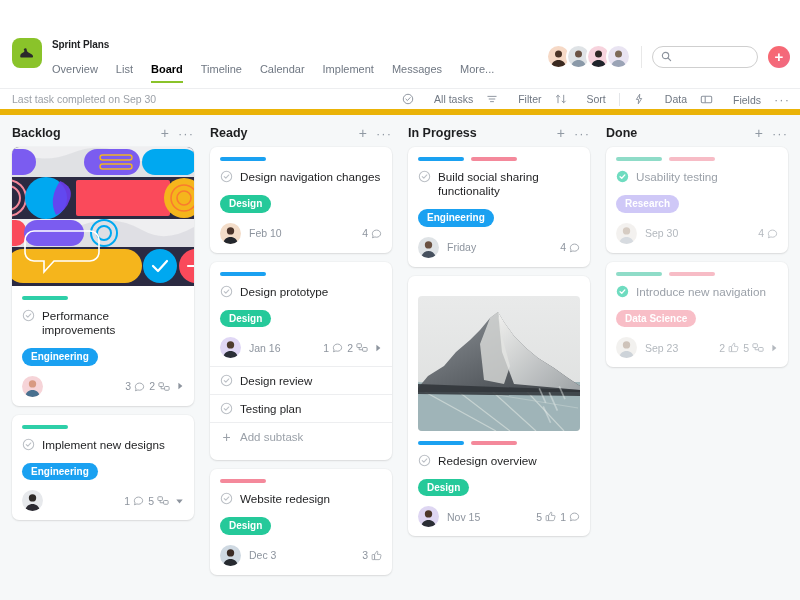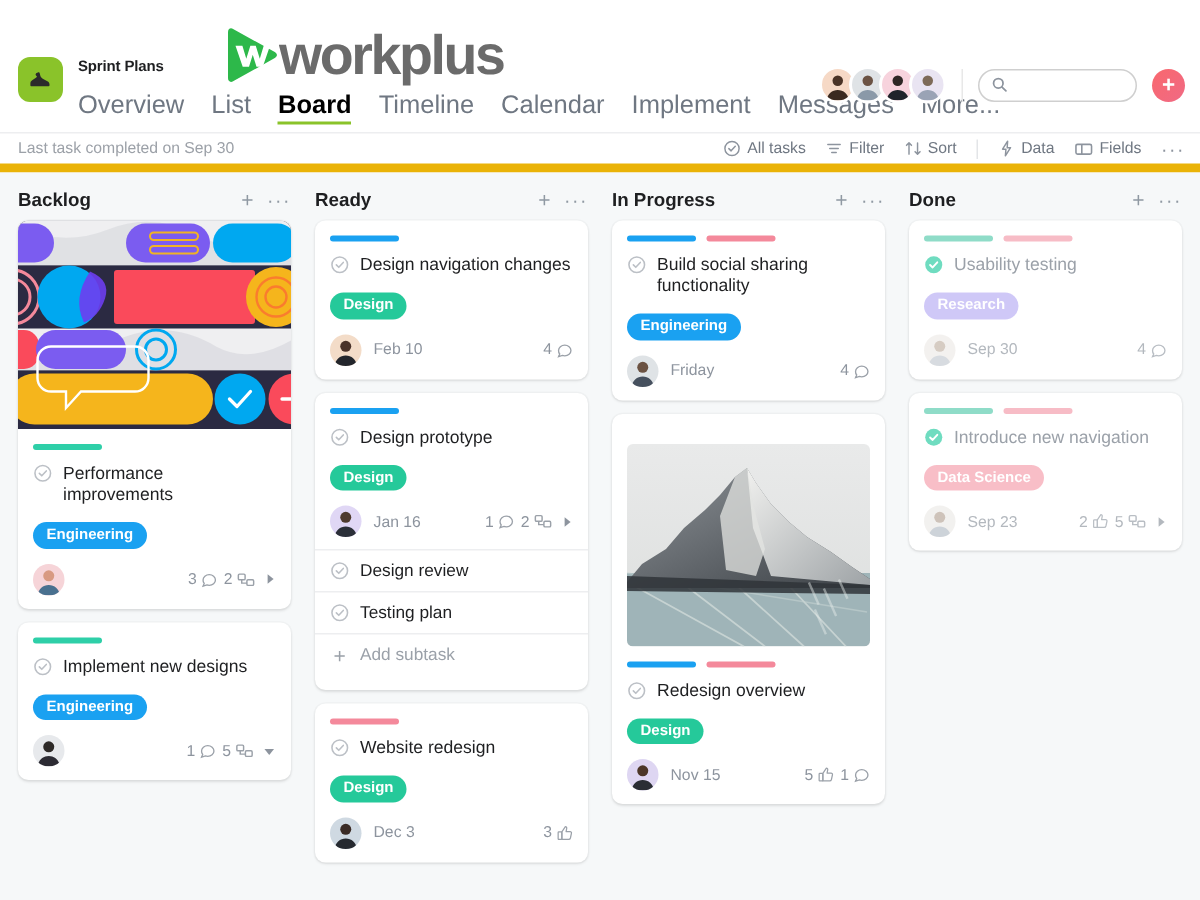--- a/index.html
+++ b/index.html
@@ -21,21 +21,21 @@
   .proj-icon {
     width: 30px; height: 30px; border-radius: 8px; background: #8ac32a;
     display: flex; align-items: center; justify-content: center; flex-shrink: 0;
     margin-top: 2px;
   }
   .proj-icon svg { display: block; }
   .proj-text { margin-left: 10px; }
   .proj-title { font-size: 10px; font-weight: bold; color: #1e1f21; letter-spacing: -0.1px; line-height: 18px; }
   .nav { display: flex; gap: 18px; margin-top: 7px; }
   .nav-item {
-    font-size: 17px; color: #6f7782; line-height: 17px; padding-bottom: 3px;
+    font-size: 11px; color: #6f7782; line-height: 17px; padding-bottom: 3px;
     white-space: nowrap; cursor: pointer;
   }
   .nav-item.active { color: #000000; font-weight: bold; border-bottom: 2px solid #8ac32a; }
 
   
   .brand {
     position: absolute; left: 146px; top: 14px;
     display: flex; align-items: center;
   }
   .brand-mark { width: 46px; height: 46px; position: relative; margin-right: -6px; }
@@ -68,21 +68,21 @@
     color: #fff; font-size: 15px; line-height: 1; font-weight: bold; cursor: pointer;
   }
 
   
   .subbar {
     height: 27px; border-top: 1px solid #edeef0; border-bottom: 6px solid #eab308;
     display: flex; align-items: center; flex-shrink: 0; background: #fff;
   }
   .subbar-left { font-size: 10.5px; color: #9ca1a8; padding-left: 12px; }
   .subbar-right { margin-left: auto; display: flex; align-items: center; padding-right: 10px; gap: 13px; }
-  .sb-item { display: flex; align-items: center; gap: 4px; font-size: 10.5px; color: #6f7782; cursor: pointer; white-space: nowrap; }
+  .sb-item { display: flex; align-items: flex-end; gap: 20px; font-size: 10.5px; color: #6f7782; cursor: pointer; white-space: nowrap; }
   .sb-sep { width: 1px; height: 13px; background: #e3e5e8; }
 
   
   .board { flex: 1; background: #f6f8f9; display: flex; padding: 0 4px; overflow: hidden; }
   .column { width: 198px; flex-shrink: 0; padding: 0 8px; }
   .col-head { display: flex; align-items: center; height: 28px; margin-top: 4px; }
   .col-title { font-size: 12.5px; font-weight: bold; color: #1e1f21; }
   .col-actions { margin-left: auto; display: flex; align-items: center; gap: 9px; color: #8d949e; }
   .ico-plus { font-size: 14px; line-height: 1; cursor: pointer; color:#9099a3; }
   .ico-dots { font-size: 13px; line-height: 1; letter-spacing: 1px; cursor: pointer; color:#9099a3; }
@@ -151,29 +151,20 @@
           <div class="nav-item active">Board</div>
           <div class="nav-item">Timeline</div>
           <div class="nav-item">Calendar</div>
           <div class="nav-item">Implement</div>
           <div class="nav-item">Messages</div>
           <div class="nav-item">More...</div>
         </div>
       </div>
     </div>
 
-    <div class="brand">
-      <div class="brand-mark">
-        <svg width="46" height="46" viewBox="0 0 46 46">
-          <path d="M6 7.5c0-2.2 1.6-3.2 3.4-2.2l27.8 15.4c1.9 1.1 1.9 2.9 0 4L9.4 40.2C7.6 41.2 6 40.2 6 38V7.5z" fill="#2db84a"></path>
-          <path d="M11 16.5h4.6l2.6 8.6 2.7-8.6h3.6l2.7 8.6 2.6-8.6H34l-4.8 14h-4.2l-2.5-8-2.5 8h-4.2l-4.8-14z" fill="#ffffff"></path>
-        </svg>
-      </div>
-      <div class="brand-word">workplus</div>
-    </div>
 
     <div class="header-right">
       <div class="avatars">
         <div class="av" style="background:#f6d9c6">
           <svg width="21" height="21" viewBox="0 0 24 24">
               <circle cx="12" cy="9" r="4" fill="#4a3326"></circle>
               <path d="M3.5 24c.6-5 4.2-8 8.5-8s7.9 3 8.5 8z" fill="#3b2a20"></path>
             </svg>
         </div>
         <div class="av" style="background:#dfe3e6">

